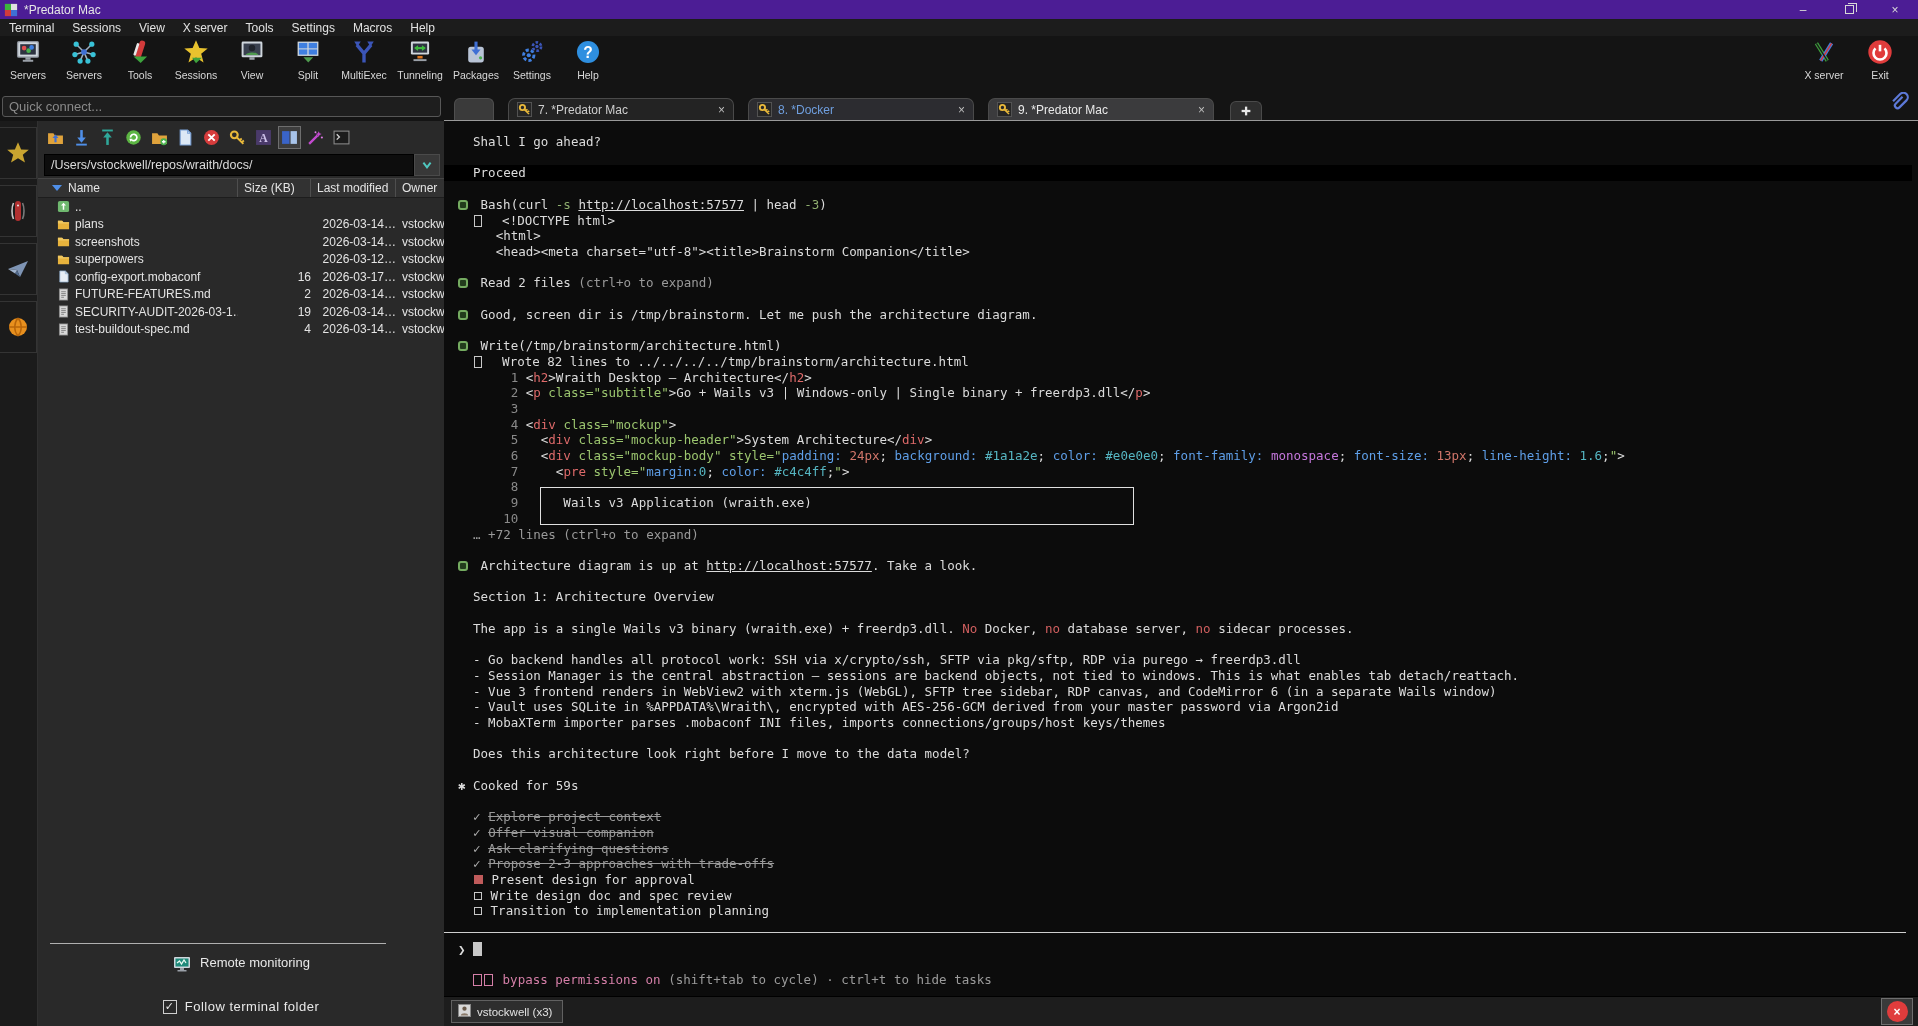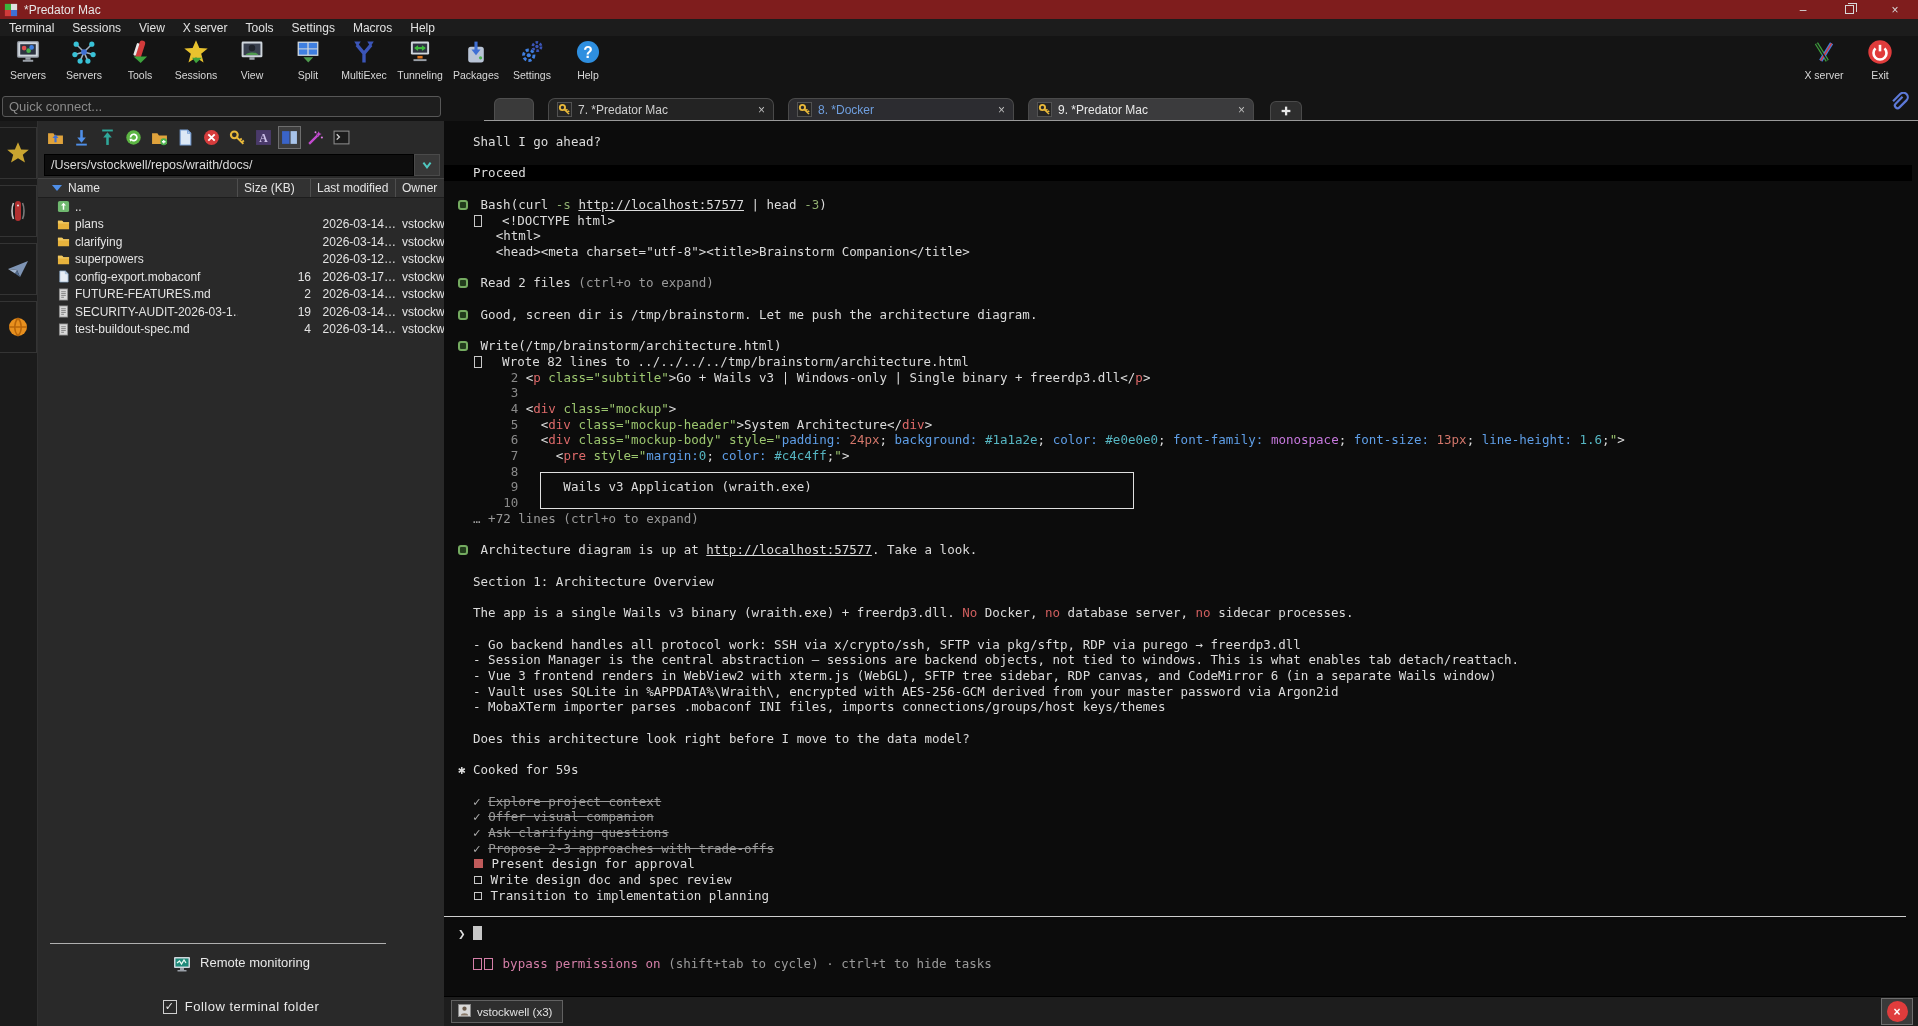--- a/index.html
+++ b/index.html
@@ -1,32 +1,32 @@
 <!DOCTYPE html>
 <html><head>
 <meta charset="utf-8">
 <style>
   * { margin:0; padding:0; box-sizing:border-box; }
   html,body { width:1918px; height:1026px; overflow:hidden; background:#0c0c0c;
     font-family:"Liberation Sans",sans-serif; }
   
-  .titlebar { height:19px; background:#7f1d1d; display:flex; align-items:center; color:#e6e6e6; font-size:12px; }
+  .titlebar { height:19px; background:#4c1d95; display:flex; align-items:center; color:#e6e6e6; font-size:12px; }
   .titlebar .applogo { width:14px; height:14px; margin:0 6px 0 4px; }
   .win-controls { margin-left:auto; display:flex; height:100%; }
   .win-btn { width:46px; display:flex; align-items:center; justify-content:center; color:#d8d8d8; font-size:12px; }
   .restore-glyph { width:9px; height:9px; border:1px solid #d8d8d8; position:relative; }
   .restore-glyph::before { content:""; position:absolute; left:2px; top:-3px; width:8px; height:8px; border:1px solid #d8d8d8; border-left:none; border-bottom:none; }
   .menubar { height:17px; background:#1c1c1c; display:flex; align-items:center; color:#e2e2e2; font-size:12px; }
   .menu-item { padding:0 9px; }
   .toolbar { height:58px; background:#141414; display:flex; align-items:flex-start; padding-top:3px; }
   .tb-item { width:56px; display:flex; flex-direction:column; align-items:center; gap:2px; color:#d8d8d8; font-size:10.5px; }
   .tb-item svg { width:26px; height:26px; }
   .tb-right { margin-left:auto; display:flex; padding-right:10px; }
   
-  .connectrow { height:27px; display:flex; background:#141414;gap:40px; }
+  .connectrow { height:27px; display:flex; background:#141414; }
   .qc-wrap { width:444px; padding:2px 3px 2px 2px; }
   .qc-input { width:100%; height:21px; background:#1e1e1e; border:1px solid #575757; border-radius:3px;
     color:#d0d0d0; font-size:13px; padding:0 6px; font-family:"Liberation Sans",sans-serif; }
   .qc-input::placeholder { color:#8a8a8a; }
   .tabbar { flex:1; display:flex; align-items:flex-end; border-bottom:1px solid #9a9a9a; position:relative; }
   .tab-home { width:40px; height:22px; background:#3a3a3a; border:1px solid #4f4f4f; border-bottom:none;
     border-radius:6px 6px 0 0; display:flex; align-items:center; justify-content:center; margin-left:10px; }
   .tab { height:22px; width:226px; border:1px solid #4a4a4a; border-bottom:none; border-radius:7px 7px 0 0;
     display:flex; align-items:center; padding:0 8px; gap:6px; margin-left:14px; font-size:12px; color:#cfcfcf; background:#232323; }
   .tab.docker { background:#2c2c30; color:#6f9fdf; }
@@ -475,21 +475,21 @@
             <div class="cell col-size"></div>
             <div class="cell col-mod">2026-03-14…</div>
             <div class="cell col-own">vstockw</div>
           </div>
           <div class="frow">
             <div class="cell namecell col-name">
               <span style="width: 13px; height: 13px; display: inline-block; flex: 0 0 auto;"><svg viewBox="0 0 14 14">
                   <path d="M1 3h4.5L7 4.5h6V12H1z" fill="#e8b33c"></path>
                   <path d="M1 3h4.5L7 4.5h6v1.4H1z" fill="#f0c860"></path>
                 </svg></span>
-              <span>clarifying</span>
+              <span>screenshots</span>
             </div>
             <div class="cell col-size"></div>
             <div class="cell col-mod">2026-03-14…</div>
             <div class="cell col-own">vstockw</div>
           </div>
           <div class="frow">
             <div class="cell namecell col-name">
               <span style="width: 13px; height: 13px; display: inline-block; flex: 0 0 auto;"><svg viewBox="0 0 14 14">
                   <path d="M1 3h4.5L7 4.5h6V12H1z" fill="#e8b33c"></path>
                   <path d="M1 3h4.5L7 4.5h6v1.4H1z" fill="#f0c860"></path>
@@ -577,20 +577,21 @@
         <div class="tl"><span>  </span><span class="ic-tofu"></span><span>  &lt;!DOCTYPE html&gt;</span></div>
         <div class="tl"><span>     &lt;html&gt;</span></div>
         <div class="tl"><span>     &lt;head&gt;&lt;meta charset="utf-8"&gt;&lt;title&gt;Brainstorm Companion&lt;/title&gt;</span></div>
         <div class="tl">&nbsp;</div>
         <div class="tl"><span class="ic-bullet"></span><span> Read 2 files </span><span class="dim">(ctrl+o to expand)</span></div>
         <div class="tl">&nbsp;</div>
         <div class="tl"><span class="ic-bullet"></span><span> Good, screen dir is /tmp/brainstorm. Let me push the architecture diagram.</span></div>
         <div class="tl">&nbsp;</div>
         <div class="tl"><span class="ic-bullet"></span><span> Write(/tmp/brainstorm/architecture.html)</span></div>
         <div class="tl"><span>  </span><span class="ic-tofu"></span><span>  Wrote 82 lines to ../../../../tmp/brainstorm/architecture.html</span></div>
+        <div class="tl"><span class="lnum">       1 </span><span>&lt;</span><span class="tag">h2</span><span>&gt;Wraith Desktop — Architecture&lt;/</span><span class="tag">h2</span><span>&gt;</span></div>
         <div class="tl"><span class="lnum">       2 </span><span>&lt;</span><span class="tag">p</span><span> </span><span class="att">class="subtitle"</span><span>&gt;Go + Wails v3 | Windows-only | Single binary + freerdp3.dll&lt;/</span><span class="tag">p</span><span>&gt;</span></div>
         <div class="tl"><span class="lnum">       3</span></div>
         <div class="tl"><span class="lnum">       4 </span><span>&lt;</span><span class="tag">div</span><span> </span><span class="att">class="mockup"</span><span>&gt;</span></div>
         <div class="tl"><span class="lnum">       5 </span><span>  &lt;</span><span class="tag">div</span><span> </span><span class="att">class="mockup-header"</span><span>&gt;System Architecture&lt;/</span><span class="tag">div</span><span>&gt;</span></div>
         <div class="tl"><span class="lnum">       6 </span><span>  &lt;</span><span class="tag">div</span><span> </span><span class="att">class="mockup-body"</span><span> </span><span class="att">style="</span><span class="prp">padding:</span><span> </span><span class="num">24px</span><span>; </span><span class="prp">background:</span><span> </span><span class="hex">#1a1a2e</span><span>; </span><span class="prp">color:</span><span> </span><span class="hex">#e0e0e0</span><span>; </span><span class="prp">font-family:</span><span> </span><span class="pur">monospace</span><span>; </span><span class="prp">font-size:</span><span> </span><span class="num">13px</span><span>; </span><span class="prp">line-height:</span><span> </span><span class="hex">1.6</span><span>;</span><span class="att">"</span><span>&gt;</span></div>
         <div class="tl"><span class="lnum">       7 </span><span>    &lt;</span><span class="tag">pre</span><span> </span><span class="att">style="</span><span class="prp">margin:</span><span class="hex">0</span><span>; </span><span class="prp">color:</span><span> </span><span class="hex">#c4c4ff</span><span>;</span><span class="att">"</span><span>&gt;</span></div>
         <div class="tl bx-top"><span class="lnum">       8</span></div>
         <div class="tl bx-mid"><span class="lnum">       9</span><span>      Wails v3 Application (wraith.exe)</span></div>
         <div class="tl bx-bot"><span class="lnum">      10</span></div>
         <div class="tl"><span class="dim">  … +72 lines (ctrl+o to expand)</span></div>

